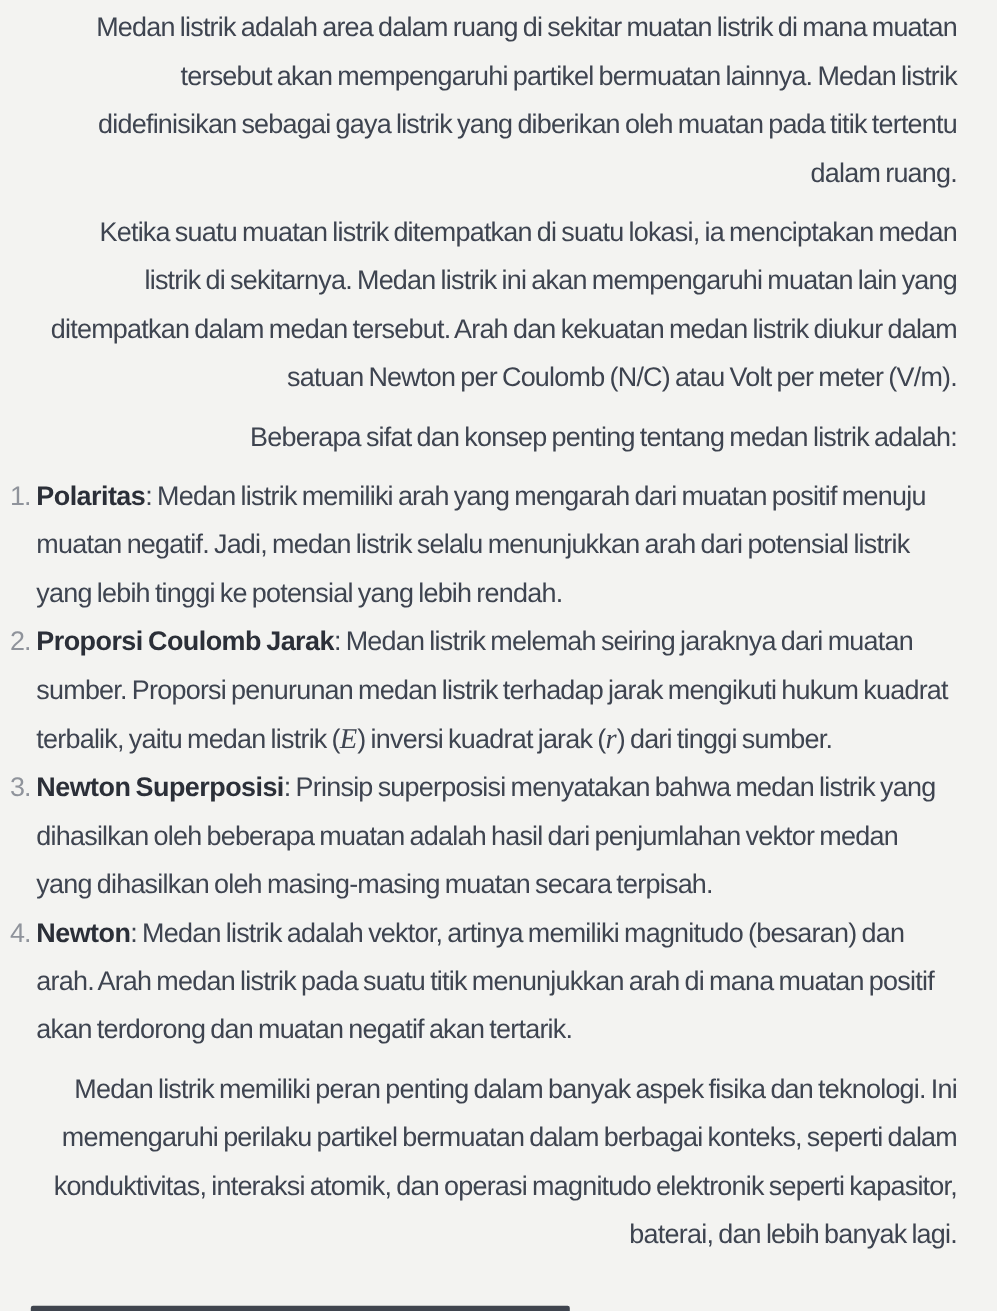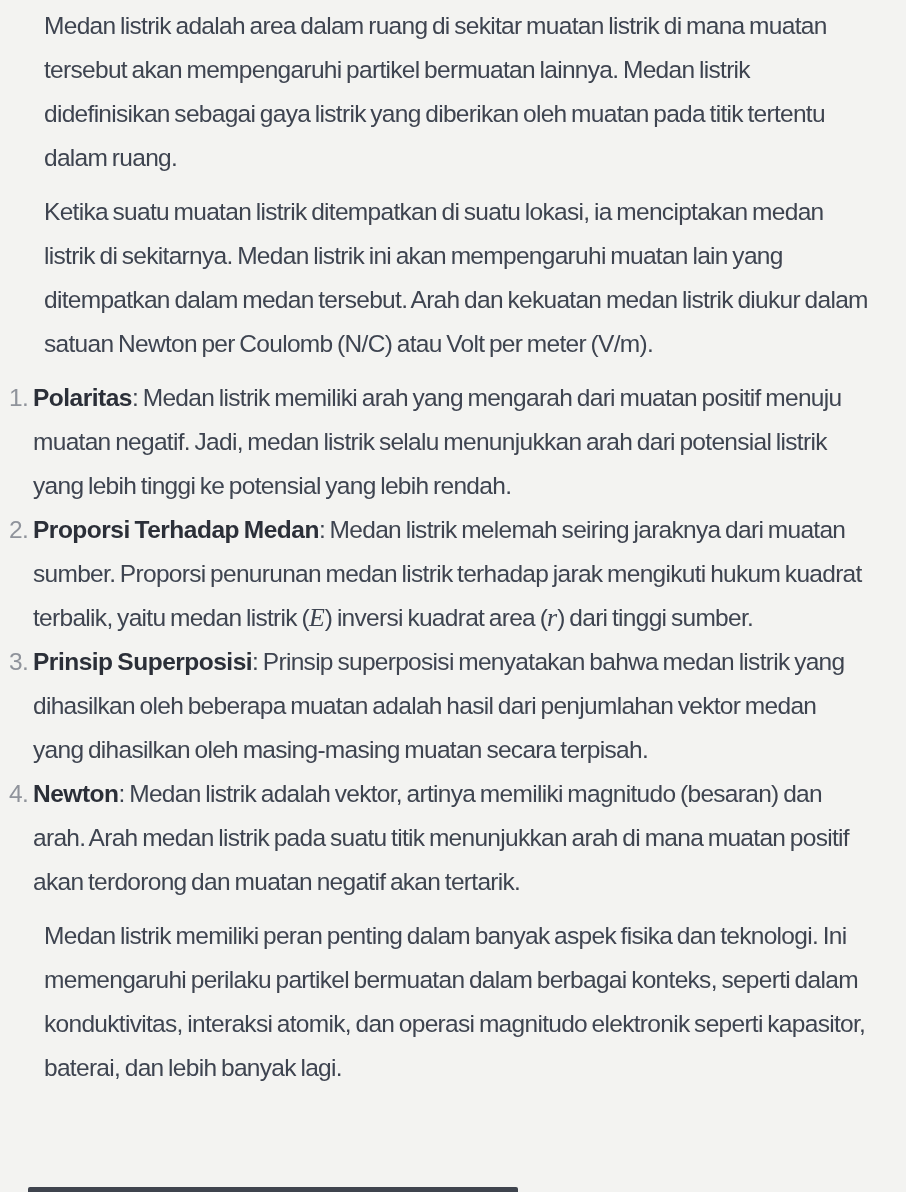--- a/index.html
+++ b/index.html
@@ -22,21 +22,21 @@
     background:var(--background);
   }
   .content{
     padding:4px 36px 0 28px;
     color:var(--text);
     font-size:24.5px;
     line-height:44px;
     letter-spacing:-0.7px;
     word-spacing:-1.5px;
   }
-  .para{margin:0 0 10px 16px;}
+  .para{margin:0 0 10px 16px;text-align:right;}
   .num-list{
     list-style:none;
     margin:0 0 10px 0;
     padding:0 0 0 5px;
   }
   .num-list li{position:relative;margin:0;}
   .marker{
     position:absolute;
     left:-24px;top:0;
     color:var(--list-number);
@@ -63,36 +63,37 @@
 </head>
 <body>
 
 <div class="page">
   <div class="content">
 
     <p class="para">Medan listrik adalah area dalam ruang di sekitar muatan listrik di mana muatan tersebut akan mempengaruhi partikel bermuatan lainnya. Medan listrik didefinisikan sebagai gaya listrik yang diberikan oleh muatan pada titik tertentu dalam ruang.</p>
 
     <p class="para">Ketika suatu muatan listrik ditempatkan di suatu lokasi, ia menciptakan medan listrik di sekitarnya. Medan listrik ini akan mempengaruhi muatan lain yang ditempatkan dalam medan tersebut. Arah dan kekuatan medan listrik diukur dalam satuan Newton per Coulomb (N/C) atau Volt per meter (V/m).</p>
 
+    <p class="para">Beberapa sifat dan konsep penting tentang medan listrik adalah:</p>
 
     <ol class="num-list">
 
       <li>
         <span class="marker">1.</span>
         <span class="b">Polaritas</span><span>: Medan listrik memiliki arah yang mengarah dari muatan positif menuju muatan negatif. Jadi, medan listrik selalu menunjukkan arah dari potensial listrik yang lebih tinggi ke potensial yang lebih rendah.</span>
       </li>
 
       <li>
         <span class="marker">2.</span>
-        <span class="b">Proporsi Terhadap Medan</span><span>: Medan listrik melemah seiring jaraknya dari muatan sumber. Proporsi penurunan medan listrik terhadap jarak mengikuti hukum kuadrat terbalik, yaitu medan listrik (</span><span class="math">E</span><span>) inversi kuadrat area (</span><span class="math">r</span><span>) dari tinggi sumber.</span>
+        <span class="b">Proporsi Coulomb Jarak</span><span>: Medan listrik melemah seiring jaraknya dari muatan sumber. Proporsi penurunan medan listrik terhadap jarak mengikuti hukum kuadrat terbalik, yaitu medan listrik (</span><span class="math">E</span><span>) inversi kuadrat jarak (</span><span class="math">r</span><span>) dari tinggi sumber.</span>
       </li>
 
       <li>
         <span class="marker">3.</span>
-        <span class="b">Prinsip Superposisi</span><span>: Prinsip superposisi menyatakan bahwa medan listrik yang dihasilkan oleh beberapa muatan adalah hasil dari penjumlahan vektor medan yang dihasilkan oleh masing-masing muatan secara terpisah.</span>
+        <span class="b">Newton Superposisi</span><span>: Prinsip superposisi menyatakan bahwa medan listrik yang dihasilkan oleh beberapa muatan adalah hasil dari penjumlahan vektor medan yang dihasilkan oleh masing-masing muatan secara terpisah.</span>
       </li>
 
       <li>
         <span class="marker">4.</span>
         <span class="b">Newton</span><span>: Medan listrik adalah vektor, artinya memiliki magnitudo (besaran) dan arah. Arah medan listrik pada suatu titik menunjukkan arah di mana muatan positif akan terdorong dan muatan negatif akan tertarik.</span>
       </li>
 
     </ol>
 
     <p class="para">Medan listrik memiliki peran penting dalam banyak aspek fisika dan teknologi. Ini memengaruhi perilaku partikel bermuatan dalam berbagai konteks, seperti dalam konduktivitas, interaksi atomik, dan operasi magnitudo elektronik seperti kapasitor, baterai, dan lebih banyak lagi.</p>

